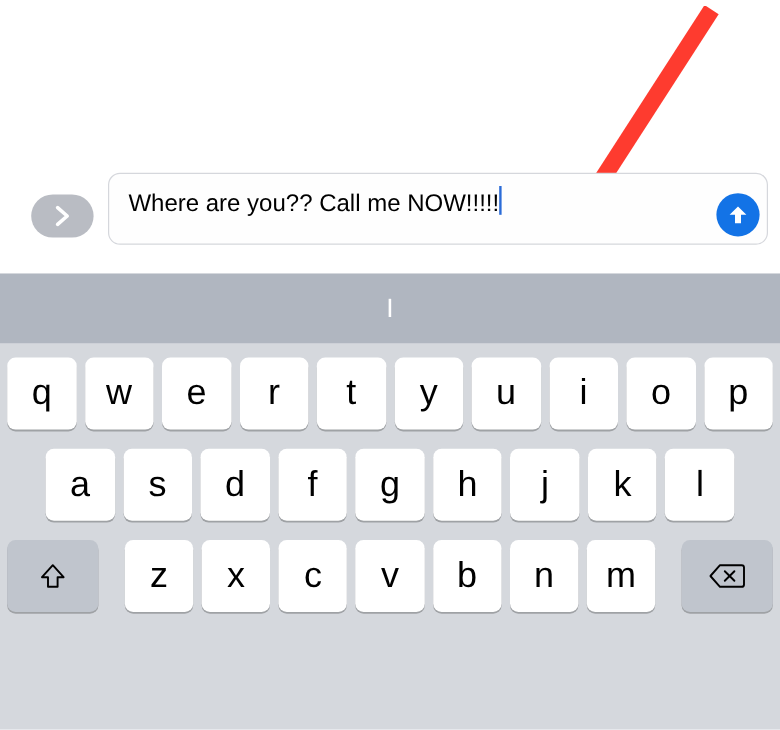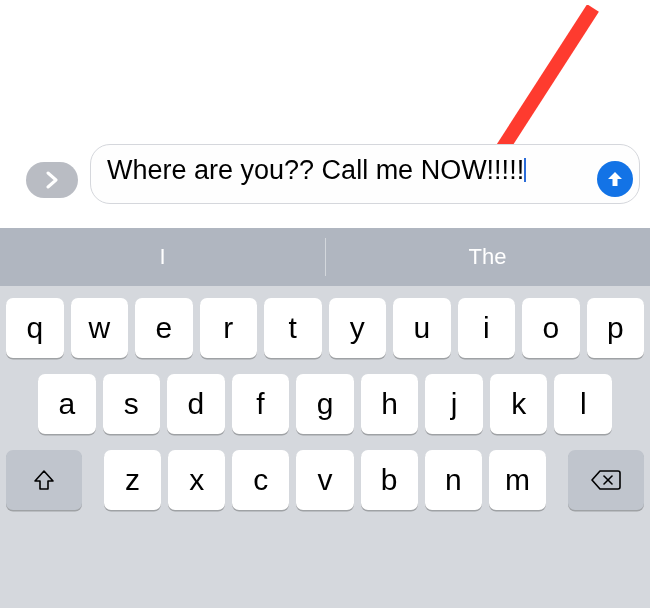--- a/index.html
+++ b/index.html
@@ -38,23 +38,23 @@
     background: #b9bcc3;
     display: flex;
     align-items: center;
     justify-content: center;
     margin-bottom: 6px;
   }
   .text-bubble {
     flex: 1;
     border: 1px solid #d5d7dc;
     background: #fefefe;
-    border-radius: 20px;
+    border-radius: 10px;
     padding: 10px 48px 10px 16px;
-    font-size: 27px;
+    font-size: 20px;
     line-height: 30px;
     text-align: left;
     color: #000;
     position: relative;
     min-height: 60px;
     font-weight: 400;
   }
   .cursor {
     display: inline-block;
     width: 2px;
@@ -173,23 +173,20 @@
       </svg>
     </div>
   </div>
 </div>
 
 <div class="keyboard">
   <div class="predict-row">
     <div class="predict">
         <span>I</span>
       </div>
-    <div class="predict">
-        <span>The</span>
-      </div>
   </div>
   <div class="key-rows">
     <div class="krow row1">
       <div class="key">
           <span>q</span>
         </div>
       <div class="key">
           <span>w</span>
         </div>
       <div class="key">

